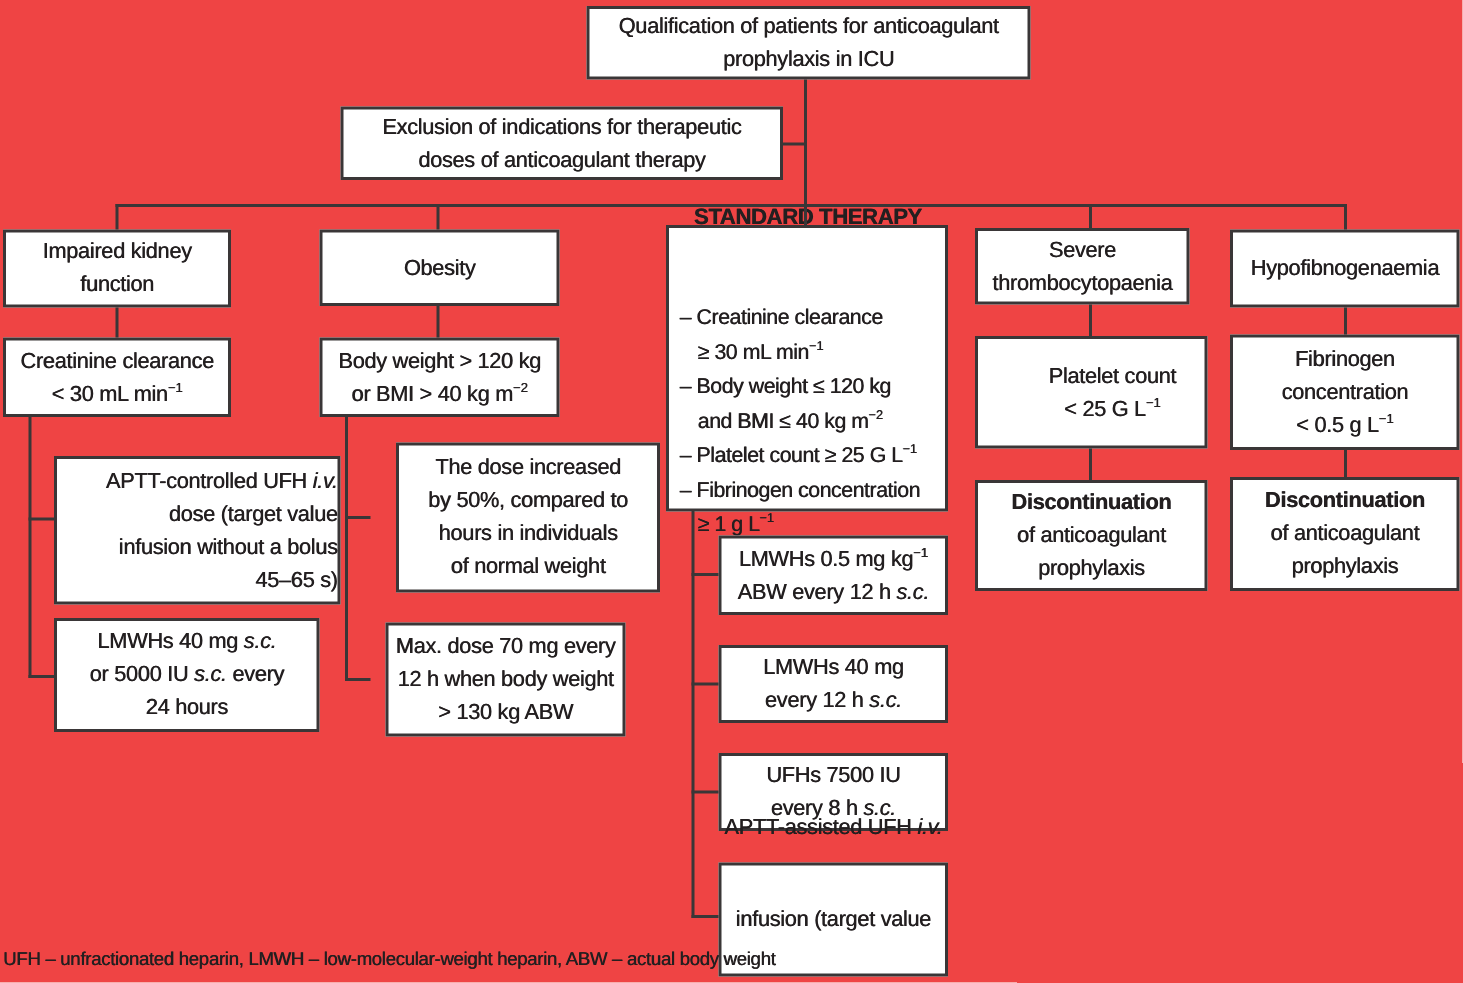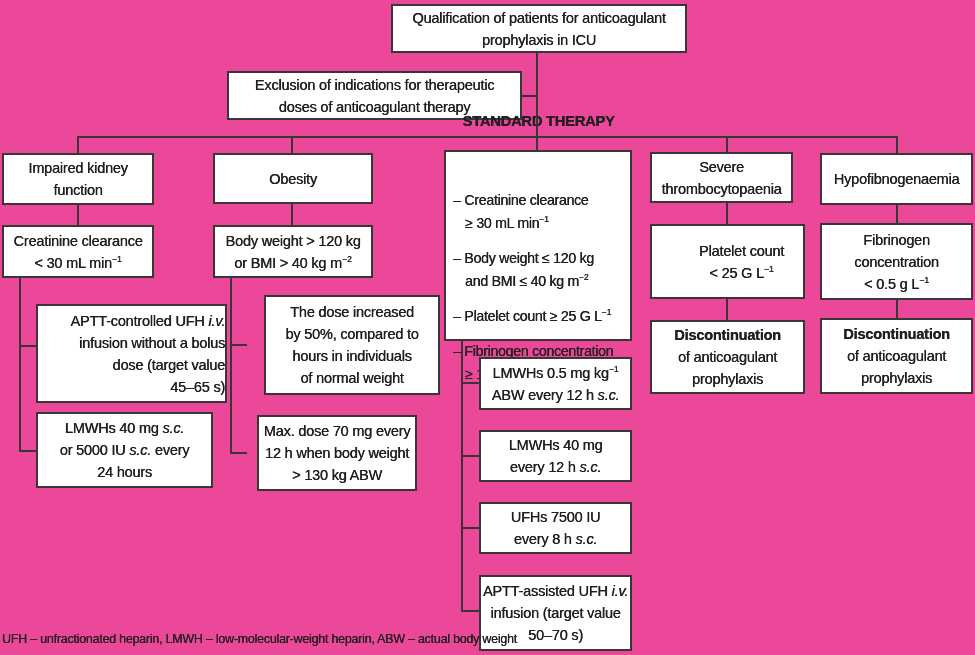--- a/index.html
+++ b/index.html
@@ -1,32 +1,32 @@
 <!DOCTYPE html>
 <html><head>
 <meta charset="utf-8">
 <style>
   html,body{margin:0;padding:0;background:#fff;}
   .canvas{
-    position:relative;width:975px;height:655px;background:#ec4899;
+    position:relative;width:975px;height:655px;background:#ef4444;
     font-family:"Liberation Sans",sans-serif;color:#231f20;
     text-shadow:0.35px 0 0 currentColor;
     overflow:hidden;
   }
   .box{
     position:absolute;box-sizing:border-box;border:2px solid #3a3637;background:#fff;
     display:flex;flex-direction:column;justify-content:center;
     text-align:center;font-size:14.5px;line-height:22px;letter-spacing:-0.2px;
   }
   .ln{white-space:nowrap;}
   sup{font-size:0.6em;line-height:0;vertical-align:super;letter-spacing:0;}
   .list{justify-content:center;text-align:left;padding:4px 5px 0 6px;font-size:14.2px;line-height:23px;letter-spacing:-0.3px;gap:44px;}
   .list .title{text-align:center;font-weight:700;font-size:14.8px;}
   .list .ln{padding-left:13px;}
-  .list .ln.dash{padding-left:1px;margin-top:12px;}
+  .list .ln.dash{padding-left:1px;}
   .vl{position:absolute;width:2px;background:#3a3637;}
   .hl{position:absolute;height:2px;background:#3a3637;}
   .footnote{position:absolute;left:2px;top:632px;font-size:12.4px;letter-spacing:-0.2px;white-space:nowrap;}
 </style>
 </head>
 <body>
 
 <div class="canvas">
 
   <div class="box" style="left:391px;top:4px;width:296px;height:49px;">
@@ -42,22 +42,22 @@
   <div class="box" style="left:2px;top:153px;width:152px;height:52px;">
       <div class="ln">Impaired kidney</div>
       <div class="ln">function</div>
     </div>
   <div class="box" style="left:2px;top:225px;width:152px;height:53px;">
       <div class="ln">Creatinine clearance</div>
       <div class="ln">&lt; 30 mL min<sup>−1</sup></div>
     </div>
   <div class="box" style="left:36px;top:304px;width:191px;height:99px;align-items:flex-end;">
       <div class="ln">APTT-controlled UFH <i>i.v.</i></div>
+      <div class="ln">dose (target value</div>
       <div class="ln">infusion without a bolus</div>
-      <div class="ln">dose (target value</div>
       <div class="ln">45–65 s)</div>
     </div>
   <div class="box" style="left:36px;top:412px;width:177px;height:76px;">
       <div class="ln">LMWHs 40 mg <i>s.c.</i></div>
       <div class="ln">or 5000 IU <i>s.c.</i> every</div>
       <div class="ln">24 hours</div>
     </div>
 
   <div class="box" style="left:213px;top:153px;width:160px;height:51px;">
       <div class="ln">Obesity</div>
@@ -95,21 +95,21 @@
       <div class="ln">ABW every 12 h <i>s.c.</i></div>
     </div>
   <div class="box" style="left:479px;top:430px;width:153px;height:52px;">
       <div class="ln">LMWHs 40 mg</div>
       <div class="ln">every 12 h <i>s.c.</i></div>
     </div>
   <div class="box" style="left:479px;top:502px;width:153px;height:52px;">
       <div class="ln">UFHs 7500 IU</div>
       <div class="ln">every 8 h <i>s.c.</i></div>
     </div>
-  <div class="box" style="left:479px;top:575px;width:153px;height:76px;">
+  <div class="box" style="left:479px;top:575px;width:153px;height:76px;gap:39px;">
       <div class="ln">APTT-assisted UFH <i>i.v.</i></div>
       <div class="ln">infusion (target value</div>
       <div class="ln">50–70 s)</div>
     </div>
 
   <div class="box" style="left:650px;top:152px;width:143px;height:51px;">
       <div class="ln">Severe</div>
       <div class="ln">thrombocytopaenia</div>
     </div>
   <div class="box" style="left:650px;top:224px;width:155px;height:75px;padding-left:28px;">

